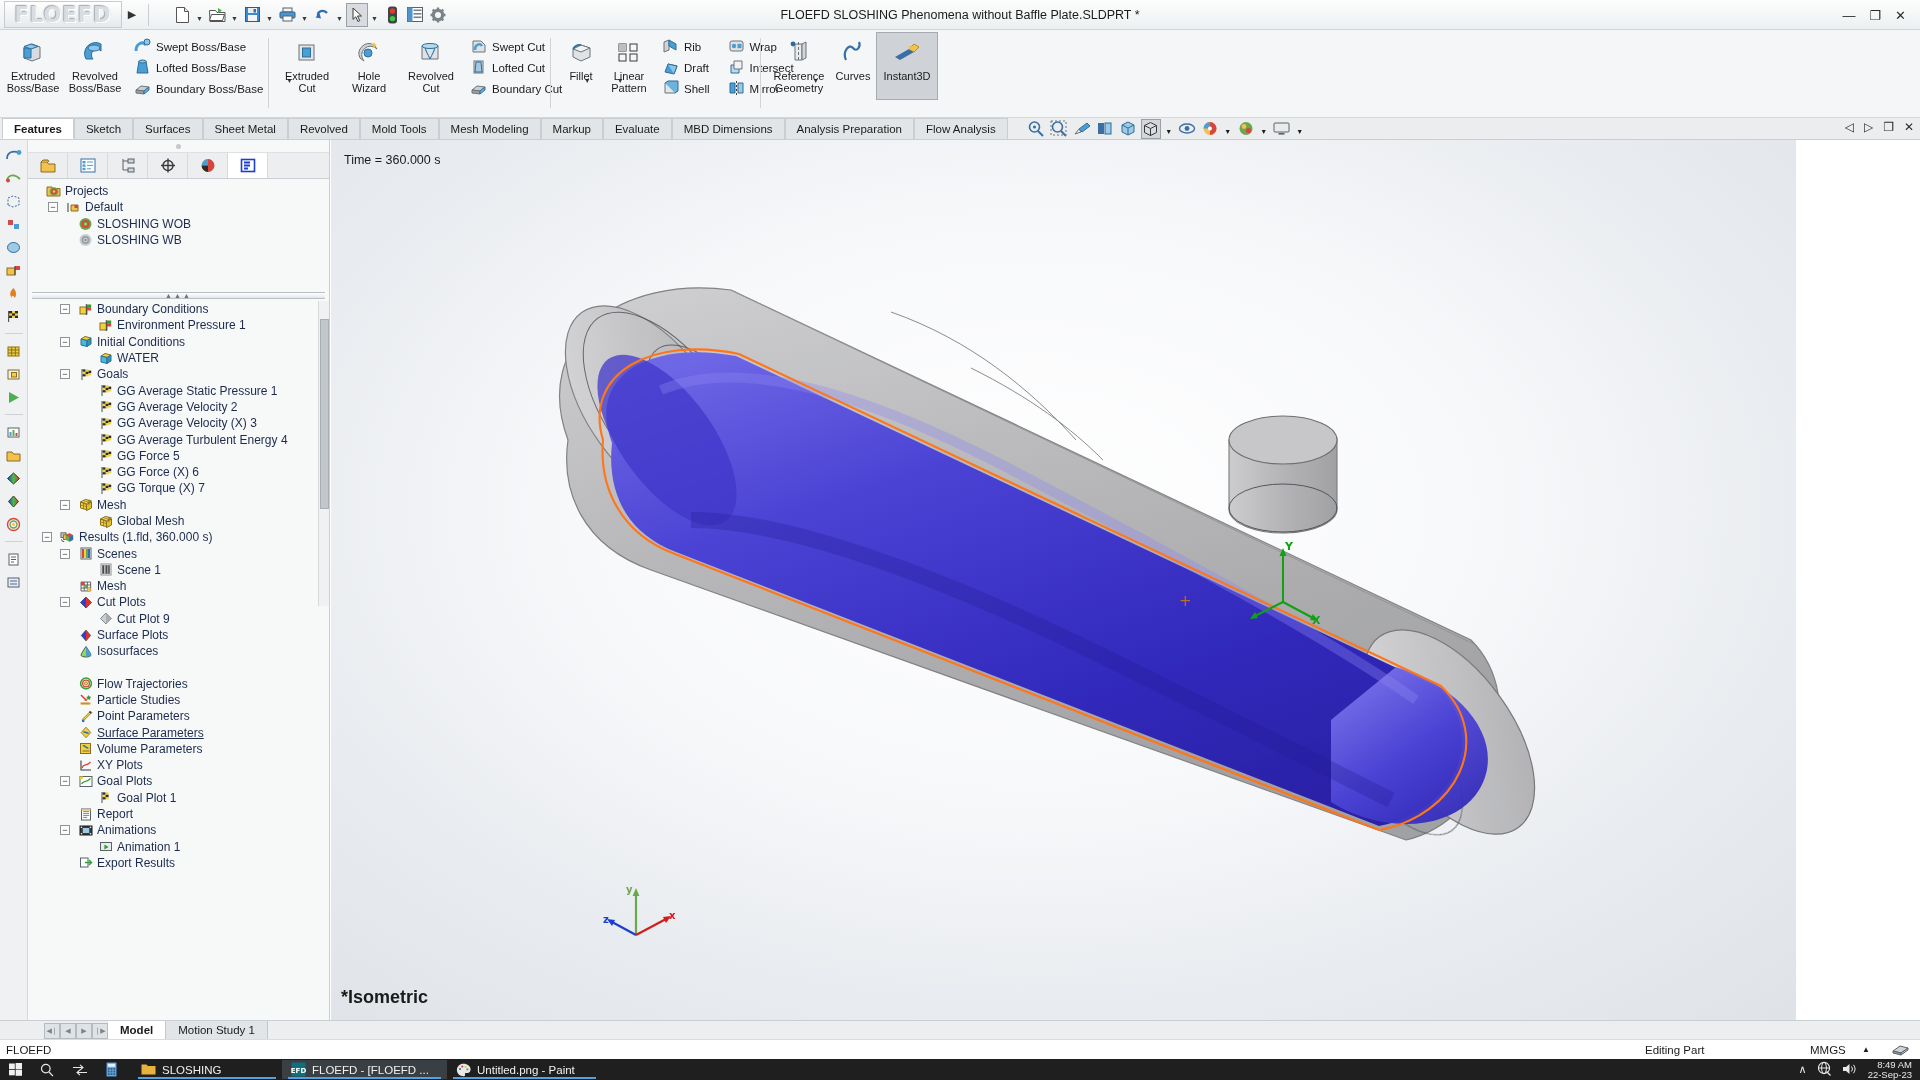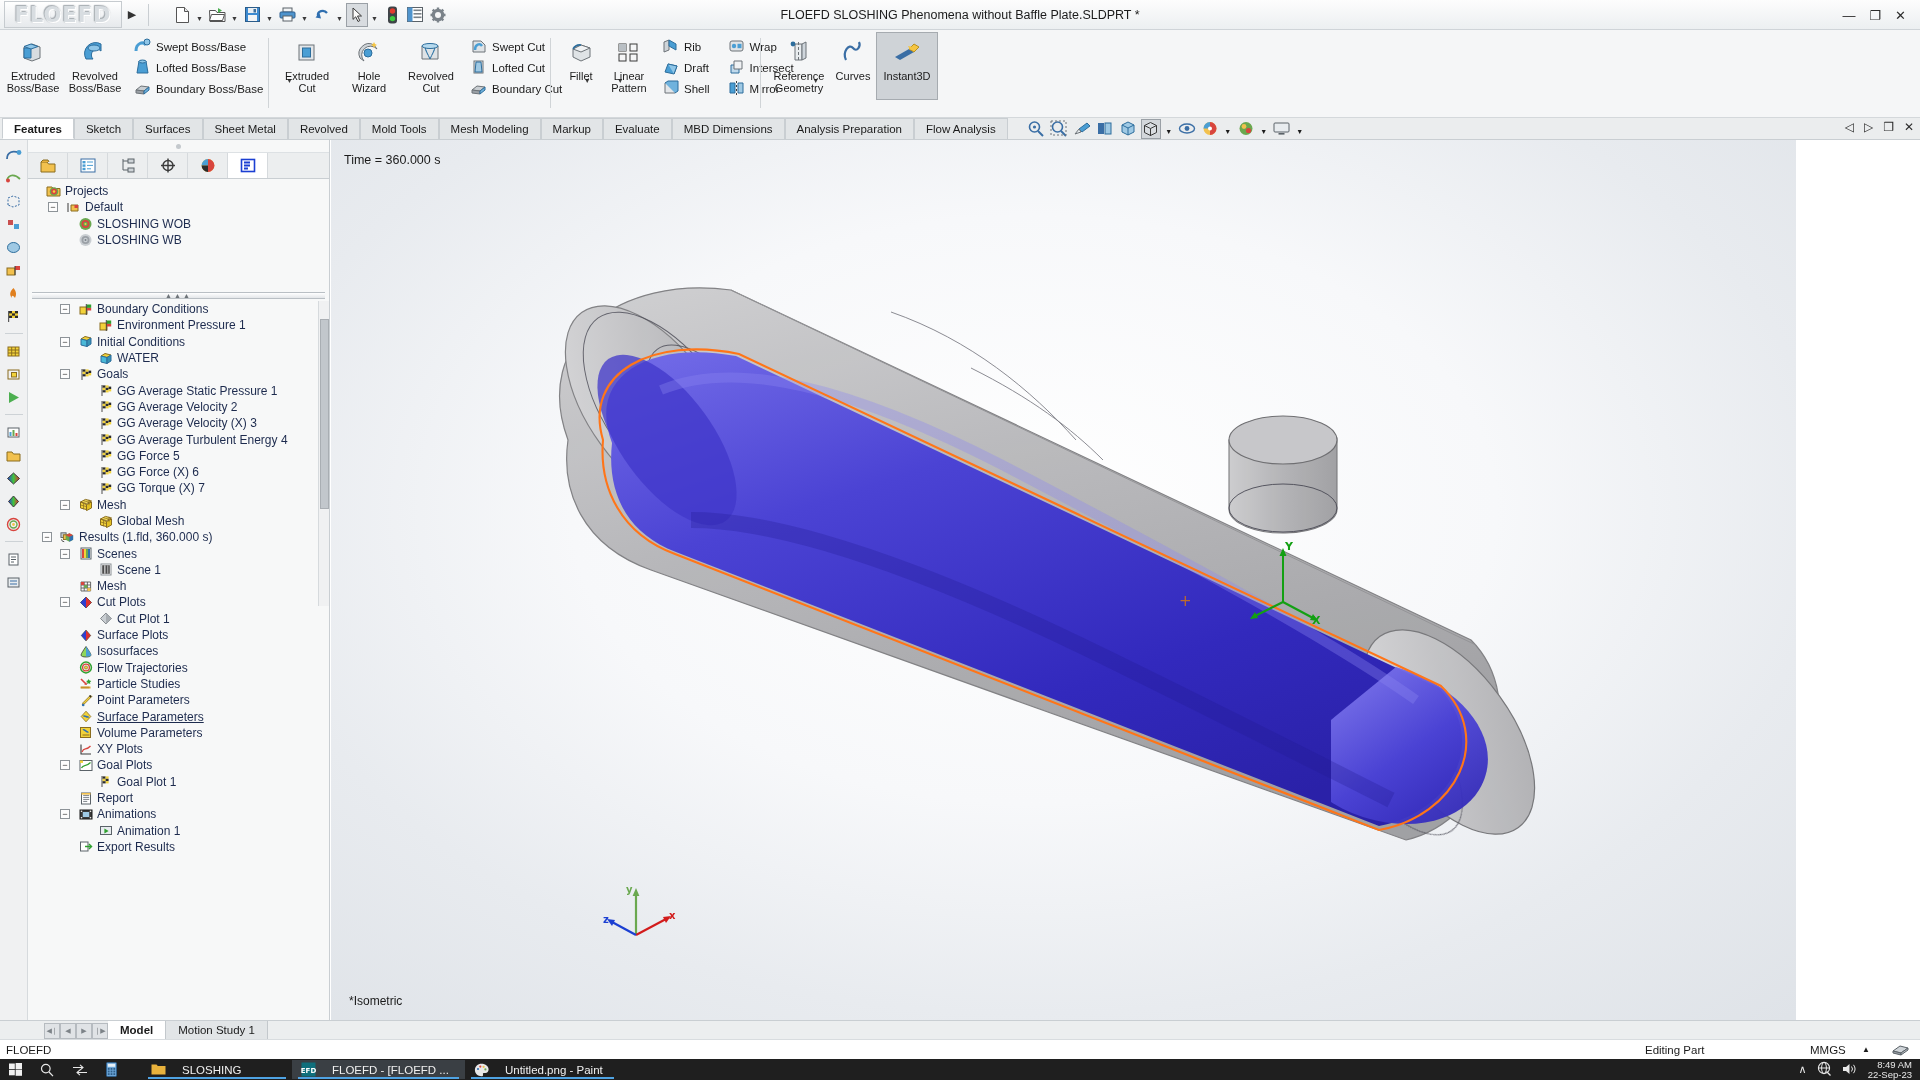--- a/index.html
+++ b/index.html
@@ -162,21 +162,21 @@
   .tree-thumb { position: absolute; left: 1px; width: 9px; background: #c2c7cc; border: 1px solid #a9aeb3; }
 
   
   .graphics {
     position: absolute; left: 331px; top: 140px; width: 1465px; height: 880px;
     background:
       radial-gradient(ellipse 1100px 700px at 48% 42%, #ffffff 0%, #f7f8fa 42%, #e8ebef 72%, #dfe3e8 100%);
     overflow: hidden;
   }
   .timelabel { position: absolute; left: 13px; top: 13px; font-size: 12.5px; color: #1b1b1b; }
-  .viewlabel { position: absolute; left: 18px; bottom: 12px; font-size: 12px; font-weight: normal; color: #1b1b1b; }
+  .viewlabel { position: absolute; left: 10px; bottom: 12px; font-size: 18px; font-weight: bold; color: #1b1b1b; }
 
   
   .gsplit {
     position: absolute; left: 331px; top: 560px; width: 5px; height: 22px;
     background: #e3e6e9; border: 1px solid #b9bfc4;
   }
 
   
   .bottomstrip {
     position: absolute; left: 0; top: 1020px; width: 1920px; height: 19px;
@@ -206,21 +206,21 @@
   .sb-right { position: absolute; left: 1810px; }
   .sb-caret { position: absolute; left: 1862px; font-size: 8px; }
   .sb-ic { position: absolute; left: 1892px; }
 
   
   .taskbar {
     position: absolute; left: 0; top: 1059px; width: 1920px; height: 21px;
     background: #1f1f1f; display: flex; align-items: center;
   }
   .tbar-btn {
-    height: 19px; display: flex; align-items: center; gap: 16px;
+    height: 19px; display: flex; align-items: center; gap: 6px;
     padding: 0 9px; color: #f0f0f0; font-size: 11.5px; cursor: default; position: relative;
   }
   .tbar-btn.app { padding-right: 16px; }
   .tbar-btn.active { background: #3a3f44; }
   .tbar-underline { position: absolute; left: 6px; right: 6px; bottom: 0; height: 2px; background: #4fa3e3; }
   .tray { position: absolute; right: 0; top: 0; height: 21px; display: flex; align-items: center; gap: 10px; padding-right: 8px; color: #e8e8e8; font-size: 11px; }
   .clock { display: flex; flex-direction: column; align-items: flex-end; line-height: 10px; font-size: 9.5px; }
 </style>
 </head>
 <body>
@@ -1188,21 +1188,21 @@
             <span class="tx">Cut Plots</span>
           </div>
           <div class="trow" style="padding-left: 52px;">
             <span style="width: 18px;"></span>
             <span class="tico">
               <svg width="14" height="13" viewBox="0 0 14 13">
                 <path d="M7 1l5.5 5.5L7 12 1.5 6.5z" fill="#c9ced2" stroke="#6d7378" stroke-width="0.8"></path>
                 <path d="M7 1l5.5 5.5L7 12z" fill="#a8adb2"></path>
               </svg>
             </span>
-            <span class="tx">Cut Plot 1</span>
+            <span class="tx">Cut Plot 9</span>
           </div>
           <div class="trow" style="padding-left: 32px;">
             <span style="width: 18px;"></span>
             <span class="tico">
               <svg width="14" height="13" viewBox="0 0 14 13">
                 <path d="M7 1.2l4.6 5.3L7 11.8 2.4 6.5z" fill="#3ec43e" stroke="#3a3a3a" stroke-width="0.8"></path>
                 <path d="M7 1.2l4.6 5.3L7 11.8z" fill="#e03030"></path>
                 <path d="M2.4 6.5L7 1.2v10.6z" fill="#2f3fd0"></path>
               </svg>
             </span>
@@ -1211,21 +1211,21 @@
           <div class="trow" style="padding-left: 32px;">
             <span style="width: 18px;"></span>
             <span class="tico">
               <svg width="14" height="13" viewBox="0 0 14 13">
                 <path d="M7 1.5 C9.5 5, 12 9, 12 10 C12 11.4 9.8 12 7 12 C4.2 12 2 11.4 2 10 C2 9 4.5 5 7 1.5z" fill="#8fd65a" stroke="#3a3a3a" stroke-width="0.8"></path>
                 <path d="M7 1.5 C9.5 5, 12 9, 12 10 C12 11 10 11.6 7 11.6z" fill="#4a9ed4"></path>
               </svg>
             </span>
             <span class="tx">Isosurfaces</span>
           </div>
-          <div class="trow" style="padding-left: 32px;">
+          <div class="trow" style="padding-left: 32px; margin-top: 16px;">
             <span style="width: 18px;"></span>
             <span class="tico">
               <svg width="14" height="13" viewBox="0 0 14 13">
                 <circle cx="7" cy="6.5" r="5.4" fill="none" stroke="#2fa02f" stroke-width="1.5"></circle>
                 <circle cx="7" cy="6.5" r="3.4" fill="none" stroke="#d8453e" stroke-width="1.4"></circle>
                 <circle cx="7" cy="6.5" r="1.6" fill="#f2d23a" stroke="#8a6d1f" stroke-width="0.7"></circle>
               </svg>
             </span>
             <span class="tx">Flow Trajectories</span>
           </div>

